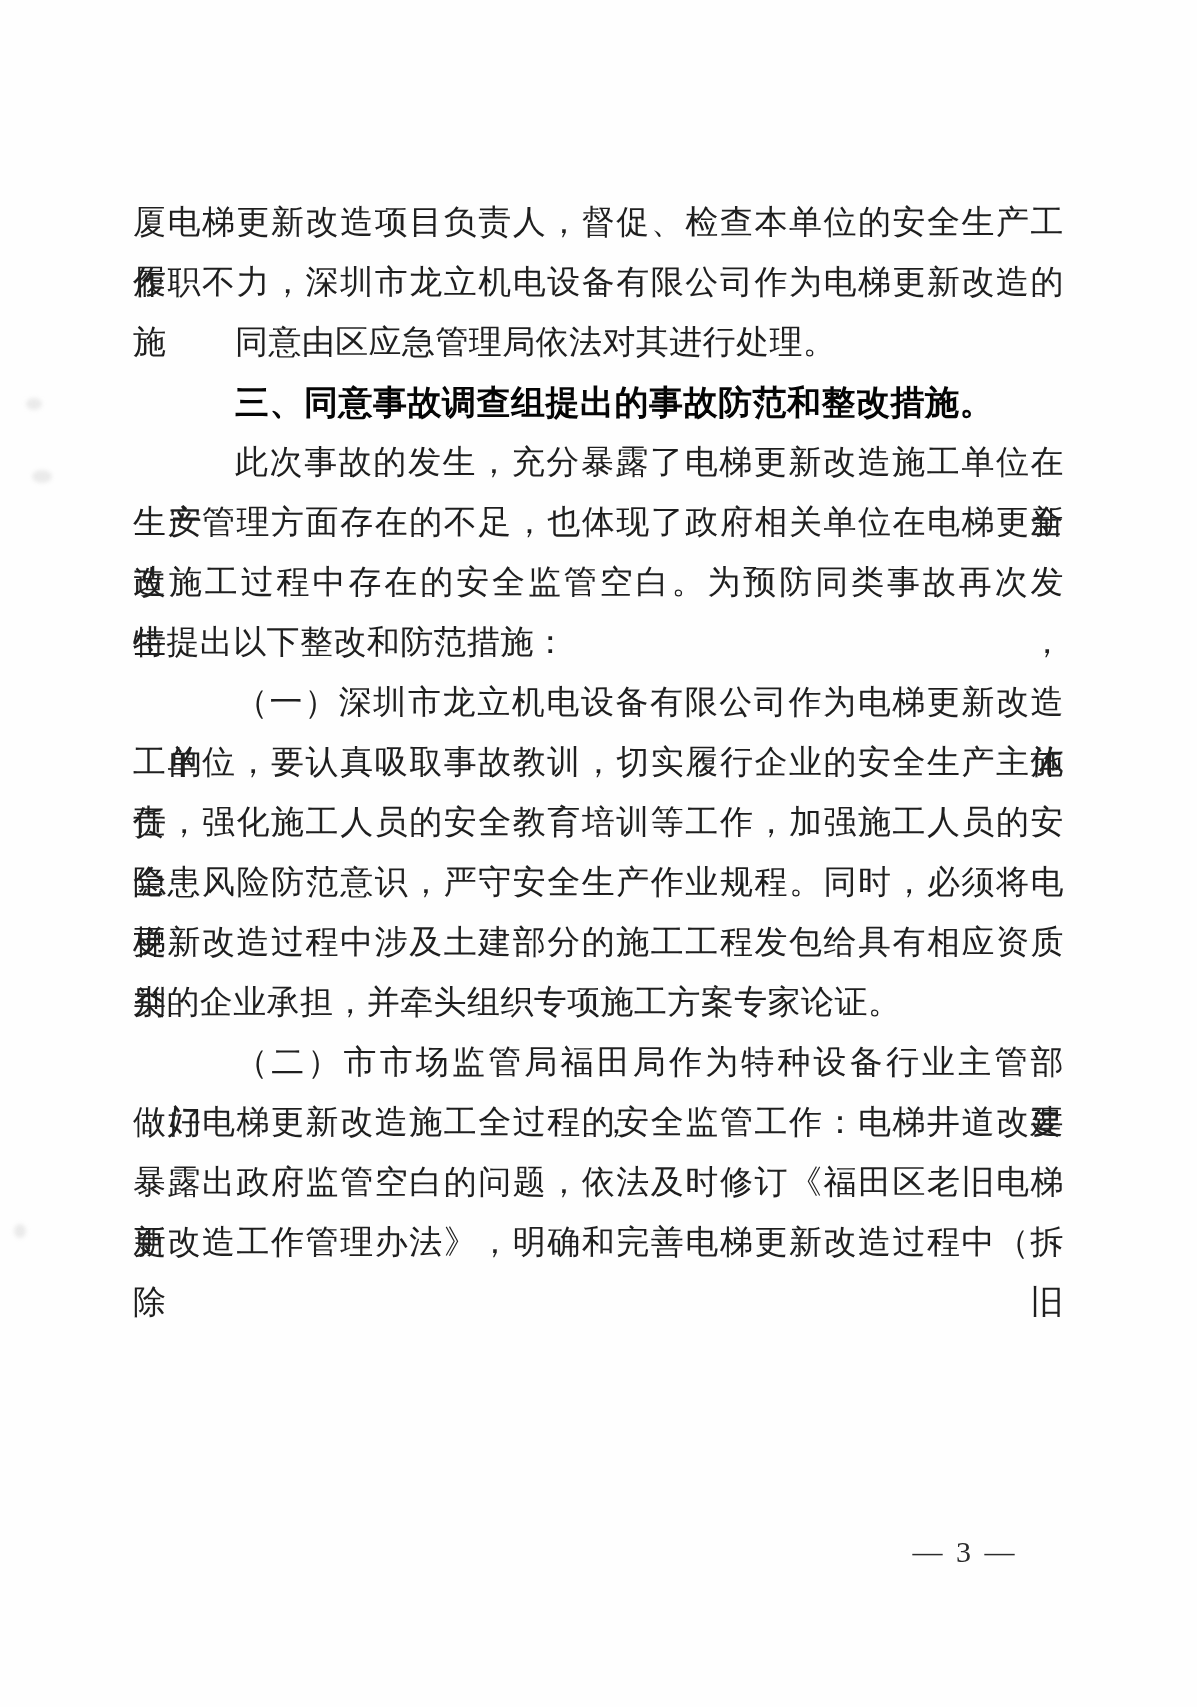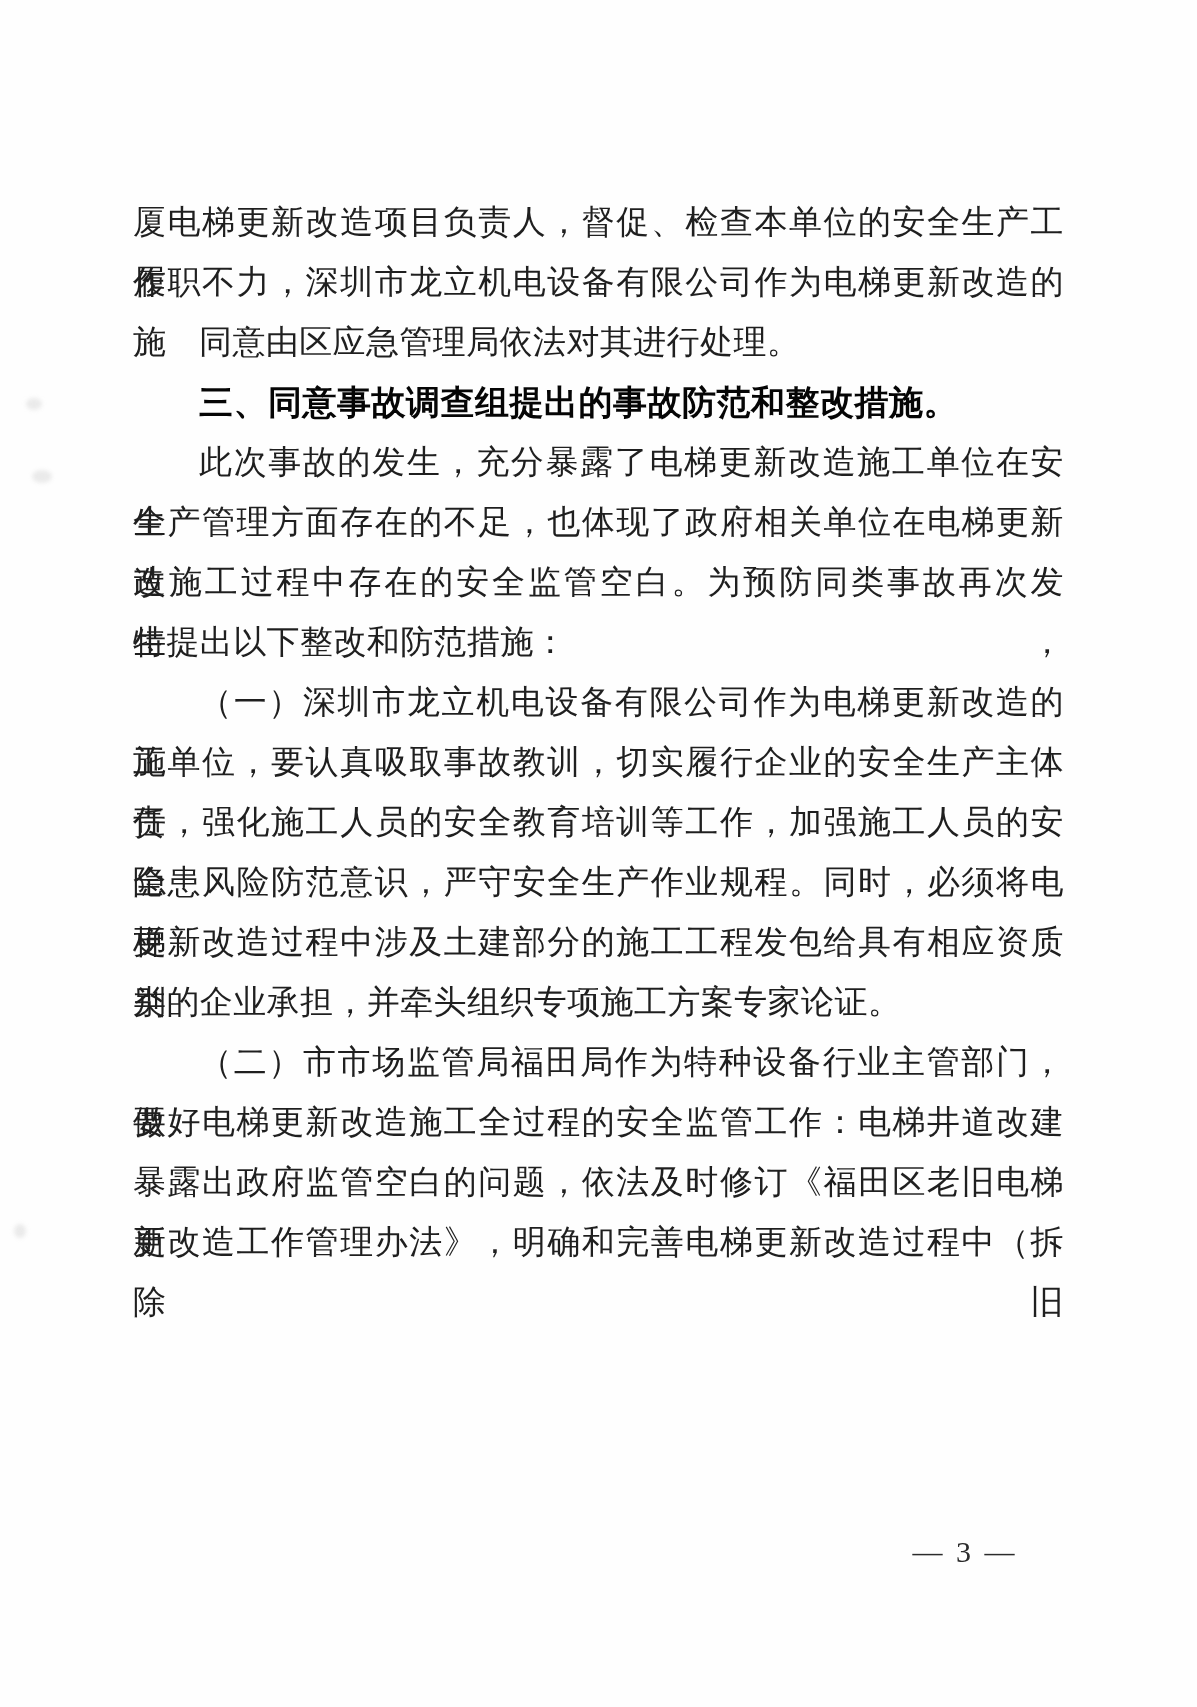--- a/index.html
+++ b/index.html
@@ -31,20 +31,21 @@
     white-space: normal;
     overflow: visible;
   }
   .line.fill {
     text-align: justify;
     text-align-last: justify;
     text-justify: inter-character;
   }
   .line.indent {
     text-indent: 66px;
+    margin-left: 36px;
   }
   .line.heading {
     font-weight: 700;
     font-size: 34px;
     color: #050505;
     font-family: "Liberation Sans", "DejaVu Sans", sans-serif;
     letter-spacing: 0.5px;
   }
   .page-number {
     position: absolute;

